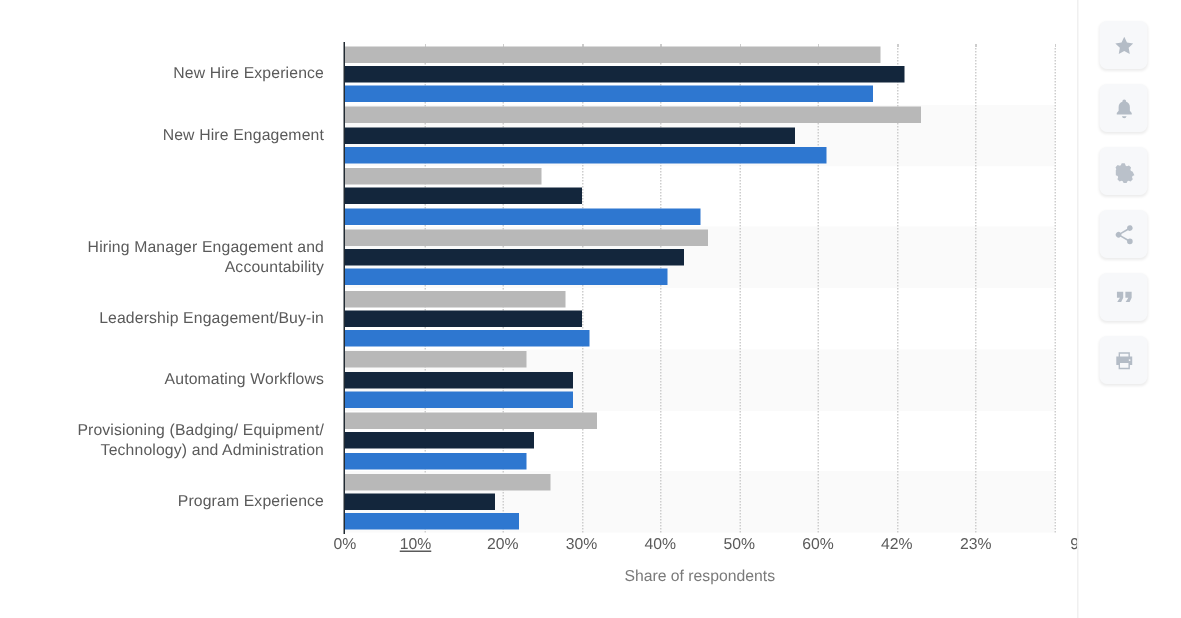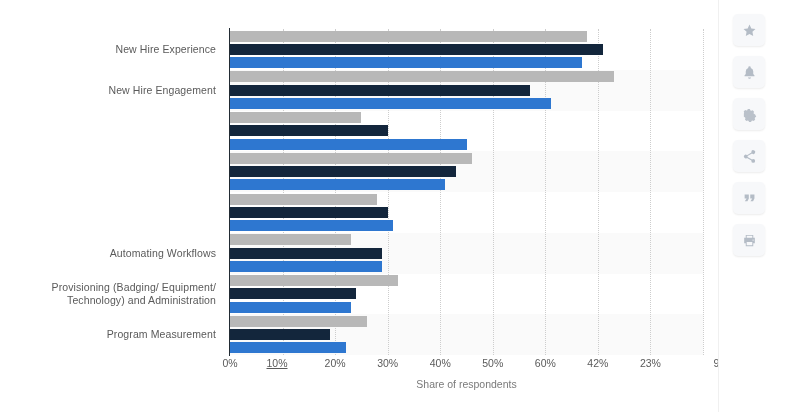--- a/index.html
+++ b/index.html
@@ -143,23 +143,25 @@
 </head>
 <body>
 
 <div id="chart-root">
 
   <div class="plot-wrap">
 
     <div class="labels-col" id="labels-col">
         <div class="cat-label" style="top: 13.875px;">New Hire Experience</div>
         <div class="cat-label" style="top: 54.625px;">New Hire Engagement</div>
+        <div class="cat-label" style="top: 129.625px;">Hiring Manager Engagement and Accountability</div>
+        <div class="cat-label" style="top: 176.875px;">Leadership Engagement/Buy-in</div>
         <div class="cat-label" style="top: 217.625px; margin-left: 44px;">Automating Workflows</div>
         <div class="cat-label" style="top: 251.875px;">Provisioning (Badging/ Equipment/ Technology) and Administration</div>
-        <div class="cat-label" style="top: 299.125px;">Program Measurement</div>
+        <div class="cat-label" style="top: 299.125px;">Program Experience</div>
       </div>
 
     <div class="plot-area" id="plot-area">
       <div class="axis-line"></div>
     <div class="row-band band-plain" style="top: 0px; height: 40.75px;"></div>
         <div class="row-band band-alt" style="top: 40.75px; height: 40.75px;"></div>
         <div class="row-band band-plain" style="top: 81.5px; height: 40.75px;"></div>
         <div class="row-band band-alt" style="top: 122.25px; height: 40.75px;"></div>
         <div class="row-band band-plain" style="top: 163px; height: 40.75px;"></div>
         <div class="row-band band-alt" style="top: 203.75px; height: 40.75px;"></div>

